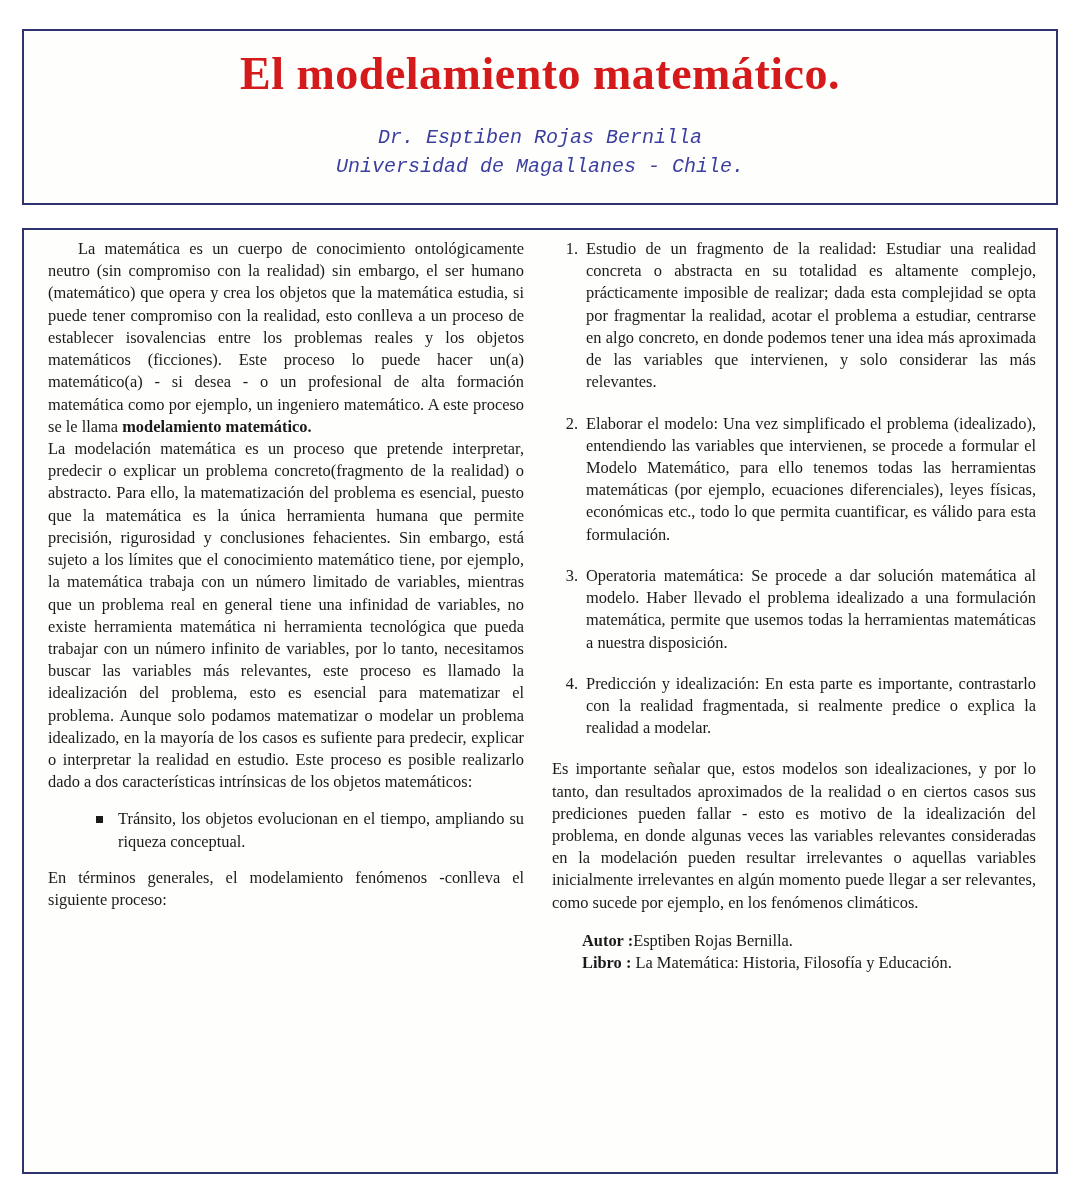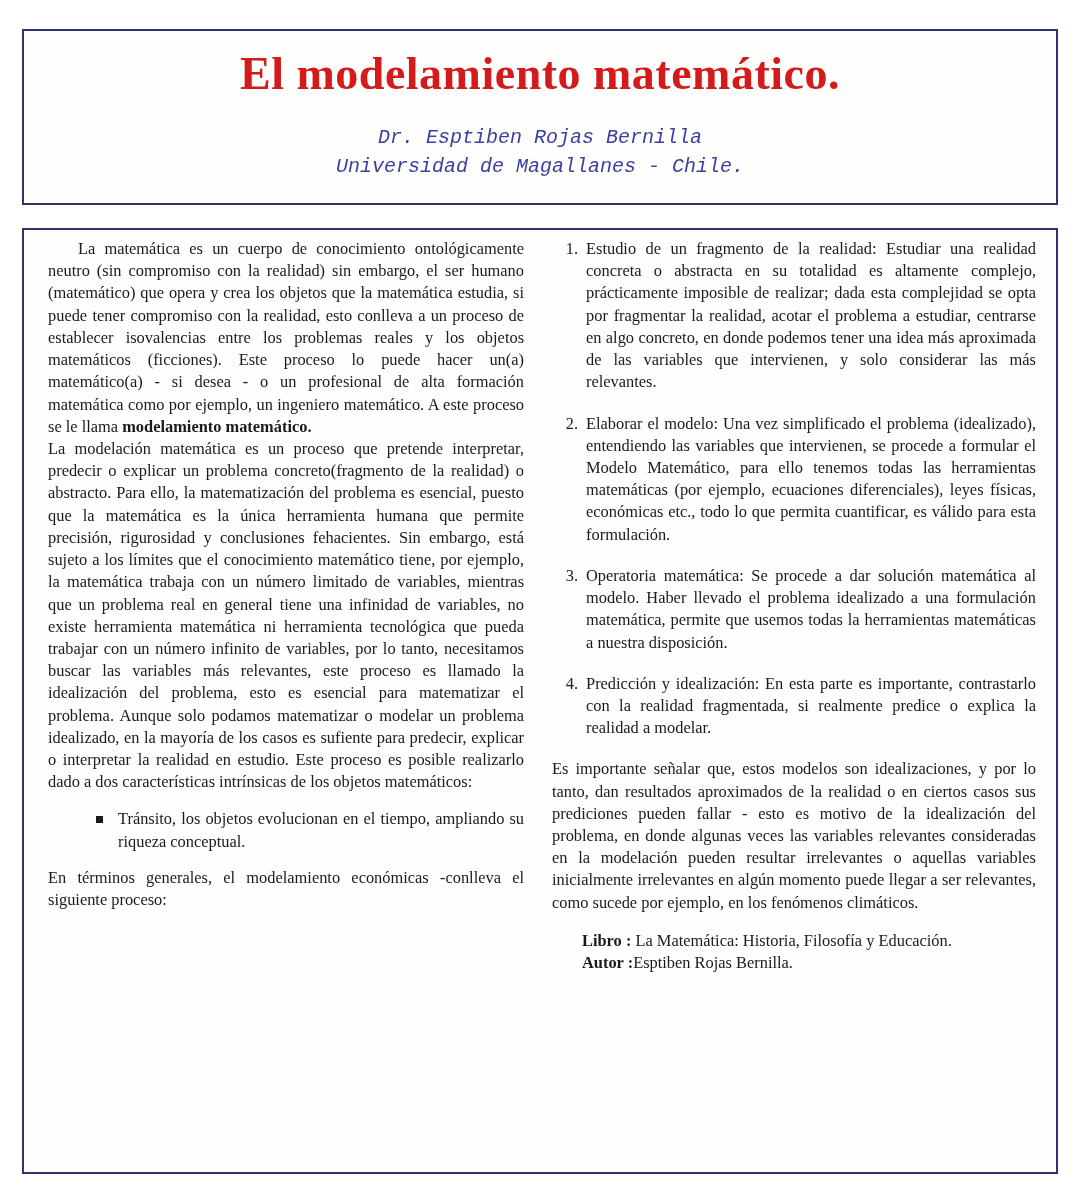--- a/index.html
+++ b/index.html
@@ -187,21 +187,21 @@
 
         <p class="para"><span>La modelación matemática es un proceso que pretende interpretar, predecir o explicar un problema concreto(fragmento de la realidad) o abstracto. Para ello, la matematización del problema es esencial, puesto que la matemática es la única herramienta humana que permite precisión, rigurosidad y conclusiones fehacientes. Sin embargo, está sujeto a los límites que el conocimiento matemático tiene, por ejemplo, la matemática trabaja con un número limitado de variables, mientras que un problema real en general tiene una infinidad de variables, no existe herramienta matemática ni herramienta tecnológica que pueda trabajar con un número infinito de variables, por lo tanto, necesitamos buscar las variables más relevantes, este proceso es llamado la </span><span class="ital">idealización del problema</span><span>, esto es esencial para matematizar el problema. Aunque solo podamos matematizar o modelar un problema idealizado, en la mayoría de los casos es sufiente para predecir, explicar o interpretar la realidad en estudio. Este proceso es posible realizarlo dado a dos características intrínsicas de los objetos matemáticos:</span></p>
 
         <ul class="sq-list">
           <li>
             <span class="sq-marker"></span>
             <span>Tránsito, los objetos evolucionan en el tiempo, ampliando su riqueza conceptual.</span>
           </li>
         </ul>
 
-        <p class="para">En términos generales, el modelamiento económicas -conlleva el siguiente proceso:</p>
+        <p class="para">En términos generales, el modelamiento fenómenos -conlleva el siguiente proceso:</p>
       </div>
 
       <div class="col col-right">
 
         <ol class="num-list">
 
           <li>
             <span class="num">1.</span><span class="ital">Estudio de un fragmento de la realidad</span><span>: </span><span>Estudiar una realidad concreta o abstracta en su totalidad es altamente complejo, prácticamente imposible de realizar; dada esta complejidad se opta por fragmentar la realidad, acotar el problema a estudiar, centrarse en algo concreto, en donde podemos tener una idea más aproximada de las variables que intervienen, y solo considerar las más relevantes.</span>
           </li>
 
@@ -215,21 +215,21 @@
 
           <li>
             <span class="num">4.</span><span class="ital">Predicción y idealización</span><span>: </span><span>En esta parte es importante, contrastarlo con la realidad fragmentada, si realmente predice o explica la realidad a modelar.</span>
           </li>
 
         </ol>
 
         <p class="para closing-para">Es importante señalar que, estos modelos son idealizaciones, y por lo tanto, dan resultados aproximados de la realidad o en ciertos casos sus prediciones pueden fallar - esto es motivo de la idealización del problema, en donde algunas veces las variables relevantes consideradas en la modelación pueden resultar irrelevantes o aquellas variables inicialmente irrelevantes en algún momento puede llegar a ser relevantes, como sucede por ejemplo, en los fenómenos climáticos.</p>
 
         <div class="refs">
+          <p class="ref-line"><span class="bold">Autor :</span><span class="ital">Esptiben Rojas Bernilla.</span></p>
           <p class="ref-line"><span class="bold">Libro :</span><span> </span><span class="ital">La Matemática: Historia, Filosofía y Educación.</span></p>
-          <p class="ref-line"><span class="bold">Autor :</span><span class="ital">Esptiben Rojas Bernilla.</span></p>
         </div>
 
       </div>
     </div>
   </div>
 
 </div>
 
 </body></html>

